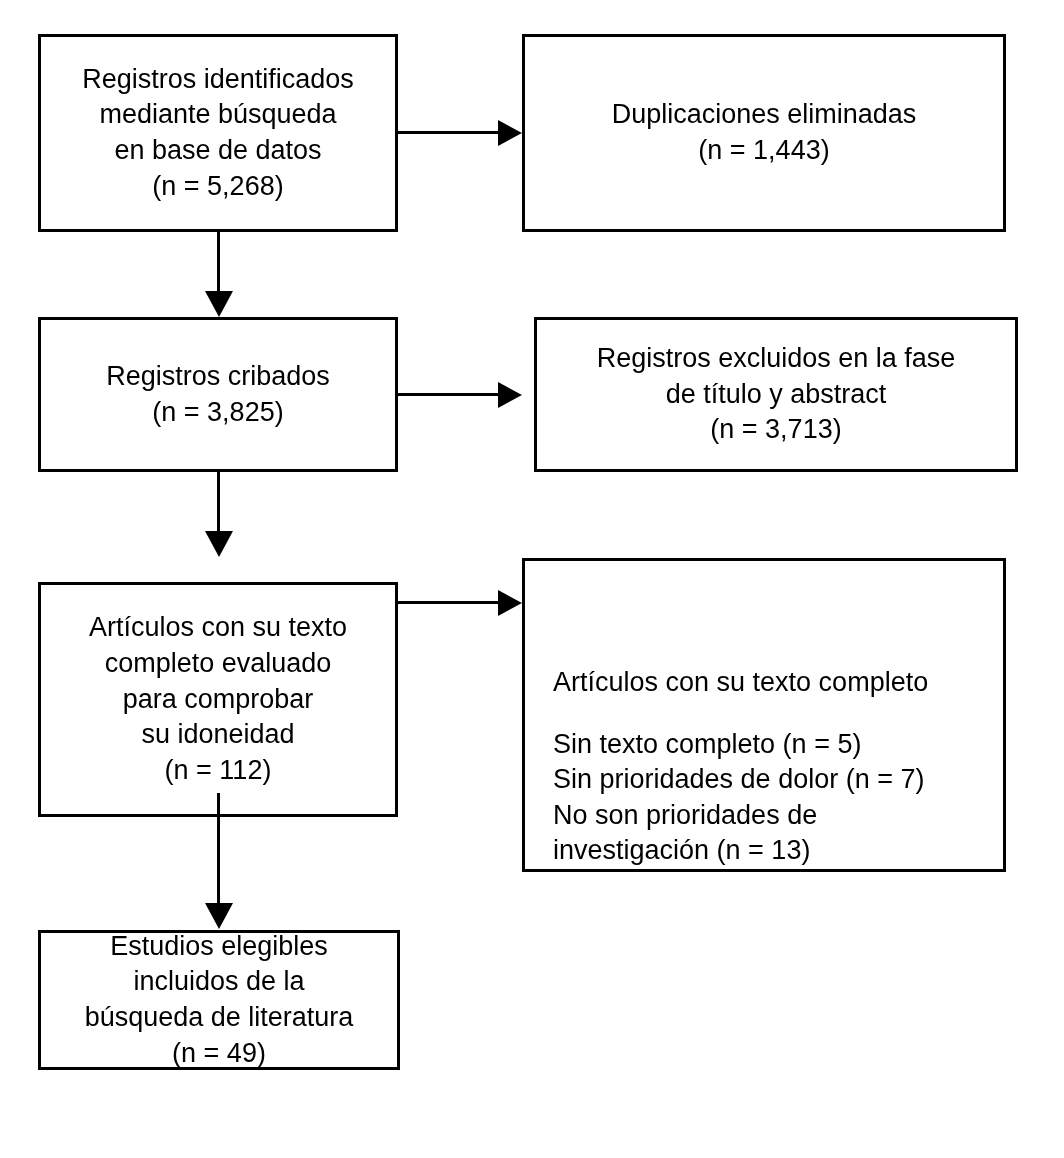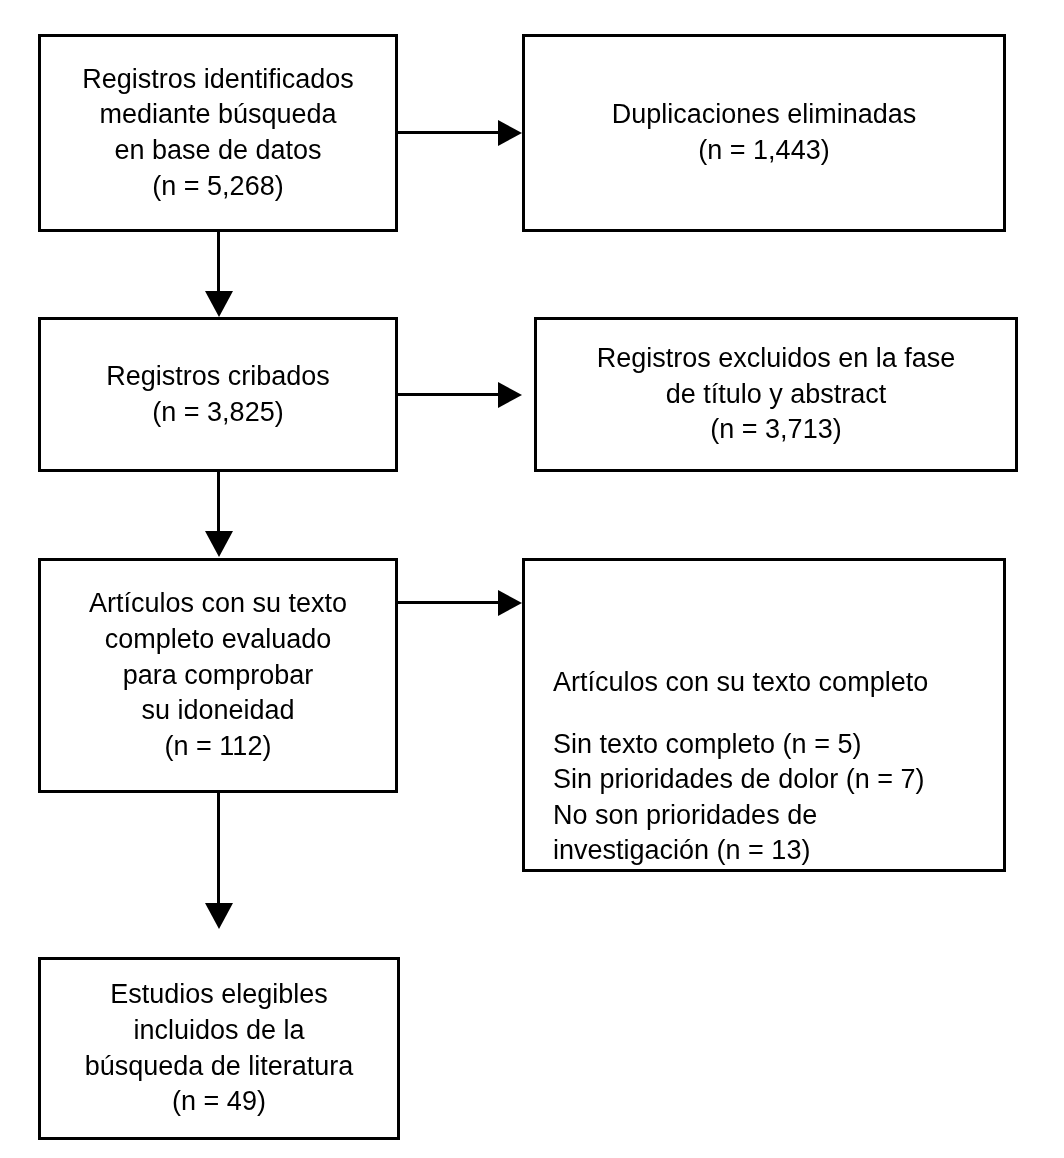--- a/index.html
+++ b/index.html
@@ -44,24 +44,24 @@
   }
   .node .line.spacer {
     height: 0.95em;
   }
 
   
   #box-identified      { left: 38px;  top: 34px;   width: 360px; height: 198px; }
   #box-duplicates      { left: 522px; top: 34px;   width: 484px; height: 198px; }
   #box-screened        { left: 38px;  top: 317px;  width: 360px; height: 155px; }
   #box-excluded-title  { left: 522px; top: 317px;  width: 484px; height: 155px; margin-left: 12px; }
-  #box-fulltext        { left: 38px;  top: 558px;  width: 360px; height: 235px; }
+  #box-fulltext        { left: 38px;  top: 582px;  width: 360px; height: 235px; }
   #box-fulltext-excl   { left: 522px; top: 558px;  width: 484px; height: 314px;
                          padding: 20px 0 0 28px; }
-  #box-included        { left: 38px;  top: 930px;  width: 362px; height: 183px; margin-top: 27px; }
+  #box-included        { left: 38px;  top: 930px;  width: 362px; height: 140px; }
 
   
   .conn { position: absolute; }
   .conn .shaft-h {
     position: absolute;
     height: 3px;
     background: #000000;
     top: 0;
     left: 0;
   }

